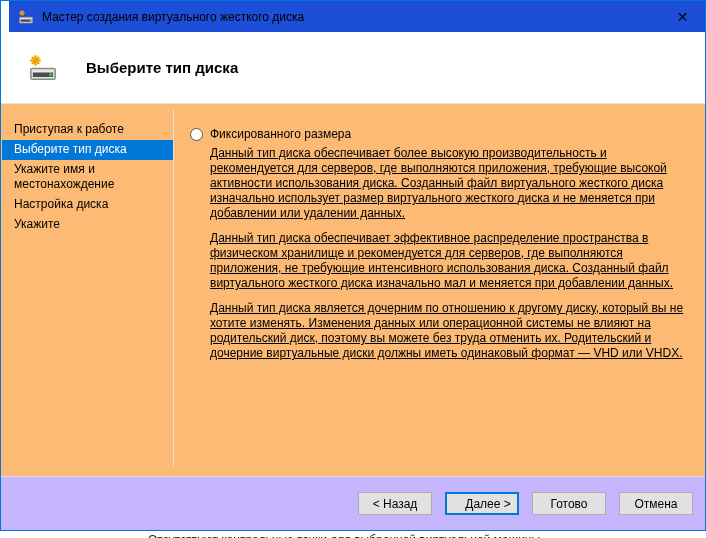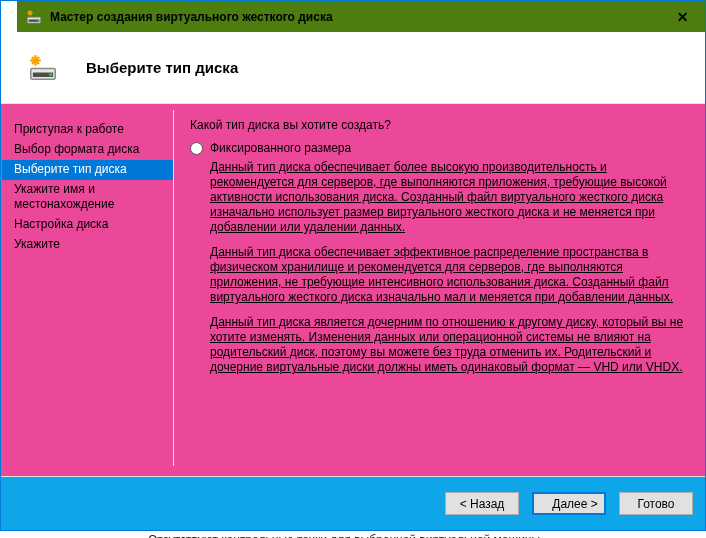--- a/index.html
+++ b/index.html
@@ -6,47 +6,47 @@
   body {
     width:706px; height:538px; position:relative; overflow:hidden;
     font-family:"Liberation Sans", sans-serif; font-size:12px; color:#000;
     background:#ffffff;
   }
   .dialog {
     position:absolute; left:0; top:0; width:706px; height:531px;
     background:#fff; border:1px solid #0078d7; box-sizing:border-box;
   }
   
-  .titlebar { position:absolute; top:0; left:16px; right:0; height:31px; display:flex; align-items:center; background:#4d7c0f;font-weight:bold; }
+  .titlebar { position:absolute; top:0; left:8px; right:0; height:31px; display:flex; align-items:center; background:#1d4ed8; }
   .titlebar-icon { width:16px; height:16px; margin:0 8px 0 9px; flex:none; }
   .title-text { font-size:12px; white-space:nowrap; }
   .close-btn { margin-left:auto; width:45px; height:30px; display:flex; align-items:center; justify-content:center;
     font-size:14px; color:#000; cursor:default; }
   
   .header { position:absolute; top:31px; left:0; right:0; height:72px; background:#fff;
     border-bottom:1px solid #e2e2e2; box-sizing:border-box; }
   .header-icon { position:absolute; left:27px; top:21px; width:30px; height:30px; }
   .header-title { position:absolute; left:85px; top:27px; font-size:15px; font-weight:bold; }
   
-  .bodyarea { position:absolute; top:103px; left:0; right:0; height:372px; background:#ec4899; }
+  .bodyarea { position:absolute; top:103px; left:0; right:0; height:372px; background:#fdba74; }
   .sidebar { position:absolute; left:1px; top:0; width:171px; height:100%; padding-top:16px; box-sizing:border-box; }
   .sidebar-divider { position:absolute; left:172px; top:6px; bottom:10px; width:1px; background:#e2e2e2; }
   .sidebar-item { padding:2px 10px 3px 12px; line-height:15px; }
   .sidebar-item.selected { background:#0078d7; color:#fff; }
   .content { position:absolute; left:173px; top:0; right:1px; height:100%; padding:14px 16px; box-sizing:border-box; }
   .question { margin:0 0 4px 0; }
   .option-row { display:flex; align-items:center; gap:7px; margin-top:9px; }
   .radio { width:13px; height:13px; border:1px solid #565656; border-radius:50%; box-sizing:border-box;
     position:relative; background:#fff; flex:none; }
   .radio.checked { border-color:#2b2b2b; }
   .radio.checked::after { content:""; position:absolute; left:3px; top:3px; width:5px; height:5px;
     border-radius:50%; background:#101010; }
   .option-desc { margin:5px 0 10px 20px; width:480px; line-height:15px;text-decoration:underline; }
   
-  .footer { position:absolute; left:0; right:0; top:475px; height:54px; background:#0ea5e9;
+  .footer { position:absolute; left:0; right:0; top:475px; height:54px; background:#c4b5fd;
     border-top:1px solid #dfdfdf; box-sizing:border-box;
     display:flex; align-items:center; justify-content:flex-end; gap:13px; padding-right:12px; }
   .btn { width:74px; height:23px; background:#e1e1e1; border:1px solid #adadad; box-sizing:border-box;
     display:flex; align-items:center; justify-content:center; font-size:12px; cursor:default; }
   .btn.focused { border:2px solid #0078d7;padding-left:12px; }
   
   .bg-strip { position:absolute; left:0; top:532px; width:706px; height:6px; overflow:hidden; background:#fff; }
   .bg-text { position:absolute; left:148px; top:1px; font-size:12px; color:#1a1a1a; white-space:nowrap; }
 </style>
 </head>
@@ -81,46 +81,45 @@
       <rect x="1.5" y="8.2" width="13" height="5.8" rx="0.8" fill="#e6e6e6" stroke="#8a8a8a" stroke-width="0.8"></rect>
       <rect x="2.6" y="10.4" width="10.8" height="2.4" fill="#4d4d4d"></rect>
       <circle cx="12.1" cy="11.6" r="0.9" fill="#35c135"></circle>
     </svg>
     <div class="header-title">Выберите тип диска</div>
   </div>
 
   <div class="bodyarea">
     <div class="sidebar">
       <div class="sidebar-item">Приступая к работе</div>
-      <div class="sidebar-item">Выбор формата диска</div>
       <div class="sidebar-item selected">Выберите тип диска</div>
       <div class="sidebar-item">Укажите имя и местонахождение</div>
       <div class="sidebar-item">Настройка диска</div>
       <div class="sidebar-item">Укажите</div>
     </div>
     <div class="sidebar-divider"></div>
 
     <div class="content">
-      <div class="question">Какой тип диска вы хотите создать?</div>
 
       <div class="option-row">
         <span class="radio"></span>
         <span>Фиксированного размера</span>
       </div>
       <div class="option-desc">Данный тип диска обеспечивает более высокую производительность и рекомендуется для серверов, где выполняются приложения, требующие высокой активности использования диска. Созданный файл виртуального жесткого диска изначально использует размер виртуального жесткого диска и не меняется при добавлении или удалении данных.</div>
 
       <div class="option-desc">Данный тип диска обеспечивает эффективное распределение пространства в физическом хранилище и рекомендуется для серверов, где выполняются приложения, не требующие интенсивного использования диска. Созданный файл виртуального жесткого диска изначально мал и меняется при добавлении данных.</div>
 
       <div class="option-desc">Данный тип диска является дочерним по отношению к другому диску, который вы не хотите изменять. Изменения данных или операционной системы не влияют на родительский диск, поэтому вы можете без труда отменить их. Родительский и дочерние виртуальные диски должны иметь одинаковый формат — VHD или VHDX.</div>
     </div>
   </div>
 
   <div class="footer">
     <div class="btn">&lt; Назад</div>
     <div class="btn focused">Далее &gt;</div>
     <div class="btn">Готово</div>
+    <div class="btn">Отмена</div>
   </div>
 
 </div>
 
 <div class="bg-strip">
   <div class="bg-text">Отсутствуют контрольные точки для выбранной виртуальной машины.</div>
 </div>
 
 </body></html>

